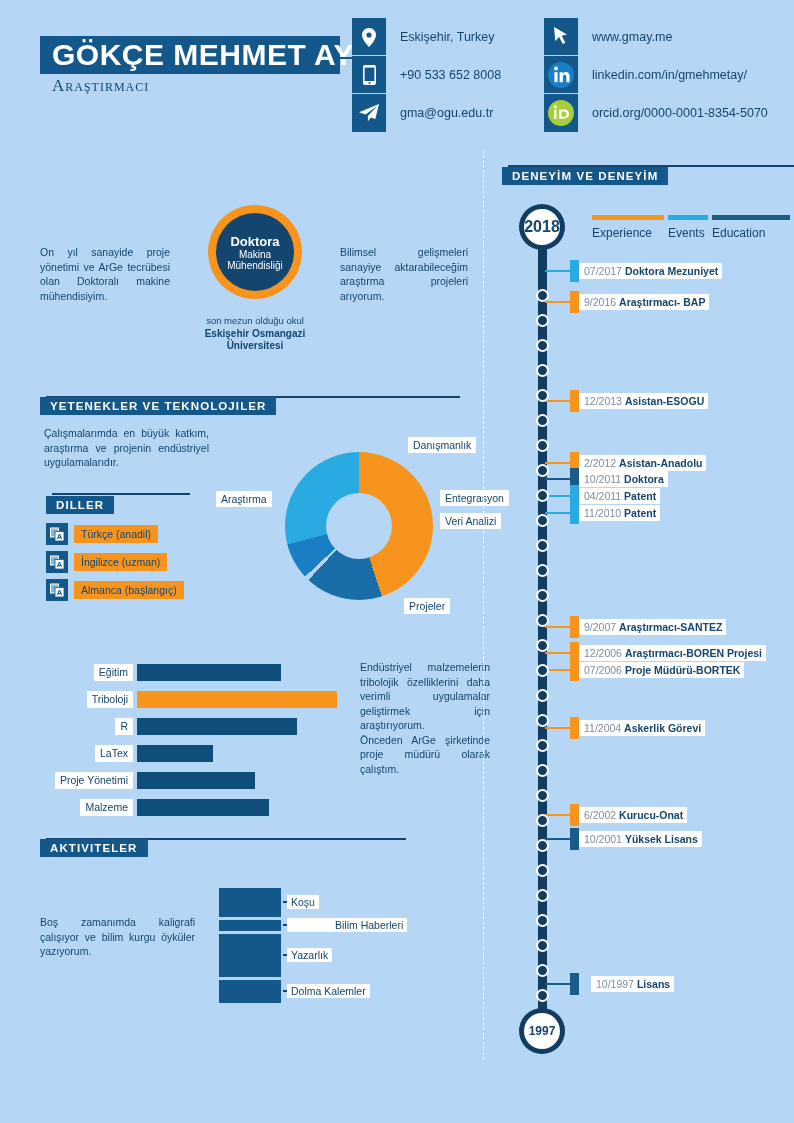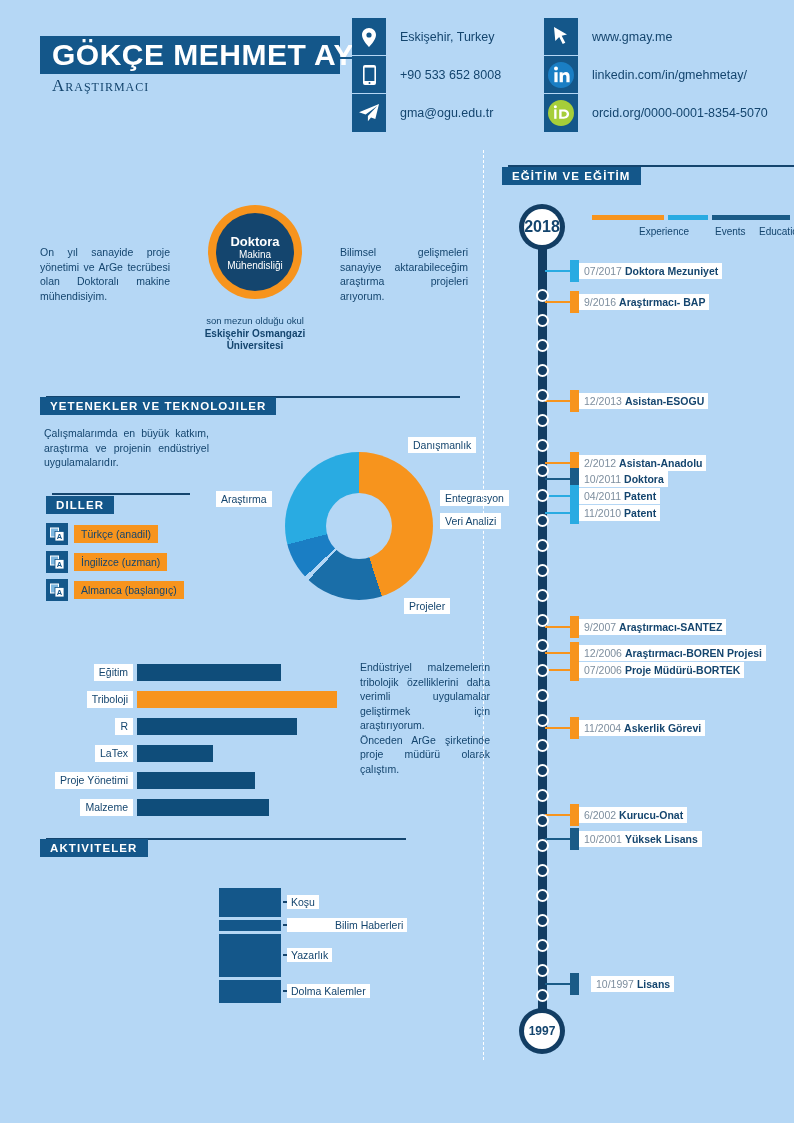--- a/index.html
+++ b/index.html
@@ -141,21 +141,21 @@
   .tl-conn{position:absolute;height:2px;}
   .tl-tab{position:absolute;width:9px;}
   .tl-txt{
     position:absolute;background:#fff;height:16px;line-height:16px;
     font-size:10.5px;color:#14456e;padding:0 4px 0 5px;white-space:nowrap;
   }
   .tl-txt .d{color:#7d8e9e;}
   .tl-txt .t{font-weight:bold;color:#14456e;}
 
   .lg-swatch{position:absolute;height:5px;}
-  .lg-text{position:absolute;font-size:10px;color:#14456e;white-space:nowrap;margin-left:47px;}
+  .lg-text{position:absolute;font-size:12px;color:#14456e;white-space:nowrap;}
 </style>
 </head>
 <body>
 
 <div class="page">
 
   <div class="name-banner"></div>
   <div class="name-text">GÖKÇE MEHMET AY</div>
   <div class="name-rule"></div>
   <div class="role-text">Araştırmacı</div>
@@ -304,39 +304,40 @@
       <div class="sk-lbl" style="top: 772px; right: 661px;">Proje Yönetimi</div>
       <div class="sk-bar" style="left: 137px; top: 772px; width: 118px; background: rgb(15, 77, 122);"></div>
       <div class="sk-lbl" style="top: 799px; right: 661px;">Malzeme</div>
       <div class="sk-bar" style="left: 137px; top: 799px; width: 132px; background: rgb(15, 77, 122);"></div>
     </div>
   <div class="para" style="left:360px;top:660px;width:130px;white-space:pre-line;">Endüstriyel malzemelerin tribolojik özelliklerini daha verimli uygulamalar geliştirmek için araştırıyorum.
 Önceden ArGe şirketinde proje müdürü olarak çalıştım.</div>
 
   <div class="sec-rule" style="left:46px;top:838px;width:360px;"></div>
   <div class="sec-head" style="left:40px;top:839px;">AKTIVITELER</div>
+  <div class="para" style="left:40px;top:915px;width:155px;">Boş zamanımda kaligrafi çalışıyor ve bilim kurgu öyküler yazıyorum.</div>
   <div id="activities-stack">
       <div class="act-seg" style="top: 888px; height: 28.62px;"></div>
       <div class="act-tick" style="left: 283px; top: 901.31px;"></div>
       <div class="act-lbl" style="left: 287px; top: 894.81px;">Koşu</div>
       <div class="act-seg" style="top: 919.62px; height: 11.66px;"></div>
       <div class="act-tick" style="left: 283px; top: 924.45px;"></div>
       <div class="act-lbl" style="left: 287px; top: 917.95px; padding-left: 48px;">Bilim Haberleri</div>
       <div class="act-seg" style="top: 934.28px; height: 42.4px;"></div>
       <div class="act-tick" style="left: 283px; top: 954.48px;"></div>
       <div class="act-lbl" style="left: 287px; top: 947.98px;">Yazarlık</div>
       <div class="act-seg" style="top: 979.68px; height: 23.32px;"></div>
       <div class="act-tick" style="left: 283px; top: 990.34px;"></div>
       <div class="act-lbl" style="left: 287px; top: 983.84px;">Dolma Kalemler</div>
     </div>
 
   <div class="vdash"></div>
 
   <div class="sec-rule" style="left:508px;top:165px;width:286px;"></div>
-  <div class="sec-head" style="left:502px;top:167px;">EĞİTİM VE EĞİTİM</div>
+  <div class="sec-head" style="left:502px;top:167px;">DENEYİM VE DENEYİM</div>
 
   <div class="tl-spine"></div>
   <div class="tl-end" style="left:519px;top:204px;">
     <i>2018</i>
   </div>
   <div class="tl-end" style="left:519px;top:1008px;">
     <i style="font-size:12px;">1997</i>
   </div>
 
   <div id="tl-legend">

